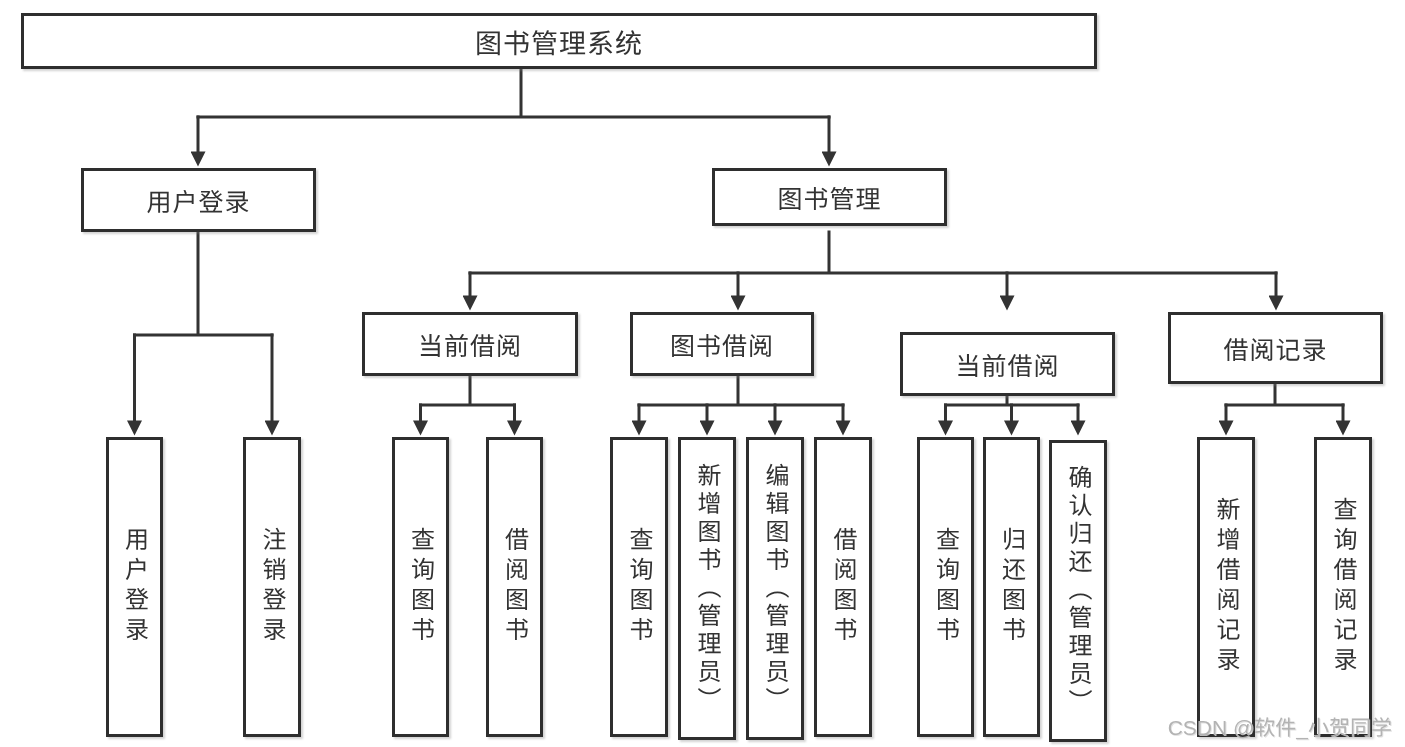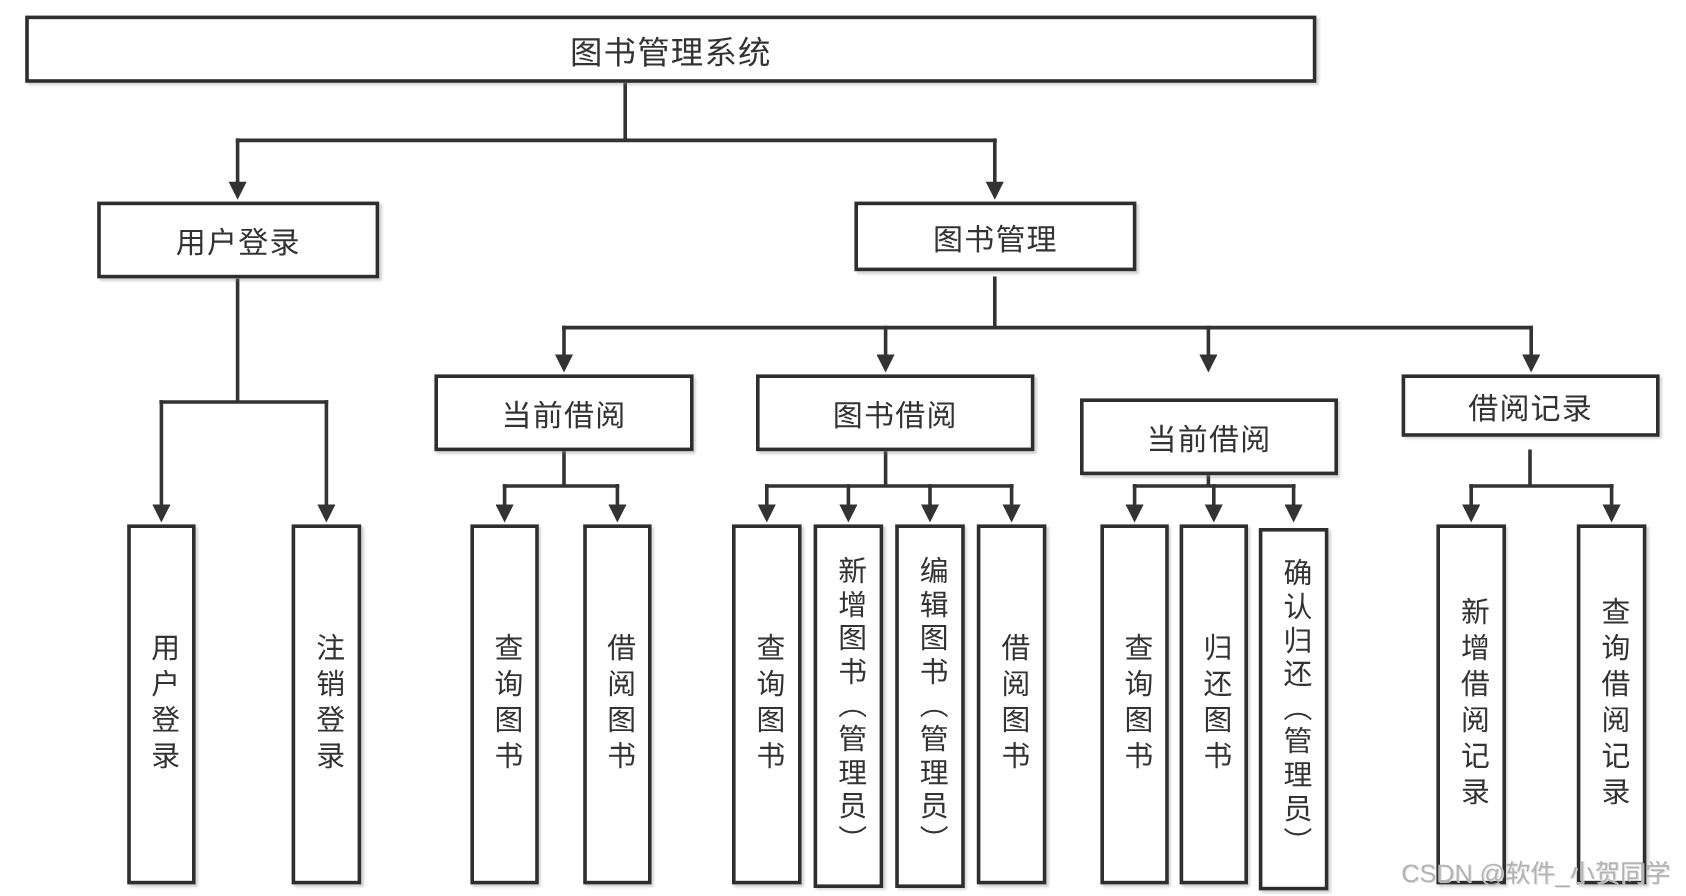--- a/index.html
+++ b/index.html
@@ -128,27 +128,27 @@
   <div class="box" style="left:81px; top:168px; width:235px; height:64px;">
     <span class="hlabel">用户登录</span>
   </div>
   <div class="box" style="left:712px; top:168px; width:235px; height:58px;">
     <span class="hlabel">图书管理</span>
   </div>
 
   <div class="box" style="left:362px; top:312px; width:216px; height:64px;">
     <span class="hlabel">当前借阅</span>
   </div>
-  <div class="box" style="left:630px; top:312px; width:232px; height:64px;align-items:center;">
+  <div class="box" style="left:630px; top:312px; width:184px; height:64px;align-items:center;">
     <span class="hlabel">图书借阅</span>
   </div>
   <div class="box" style="left:900px; top:312px; width:215px; height:64px;margin-top:20px;">
     <span class="hlabel">当前借阅</span>
   </div>
-  <div class="box" style="left:1168px; top:312px; width:215px; height:52px;">
+  <div class="box" style="left:1168px; top:312px; width:215px; height:72px;">
     <span class="hlabel">借阅记录</span>
   </div>
 
   <div class="box" style="left:106px; top:437px; width:57px; height:300px;">
     <span class="vlabel">用户登录</span>
   </div>
   <div class="box" style="left:243px; top:437px; width:58px; height:300px;">
     <span class="vlabel">注销登录</span>
   </div>
 

